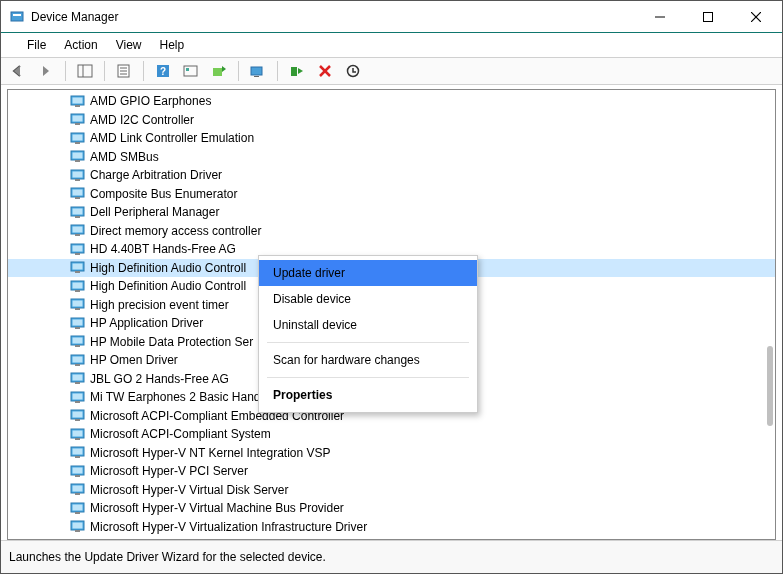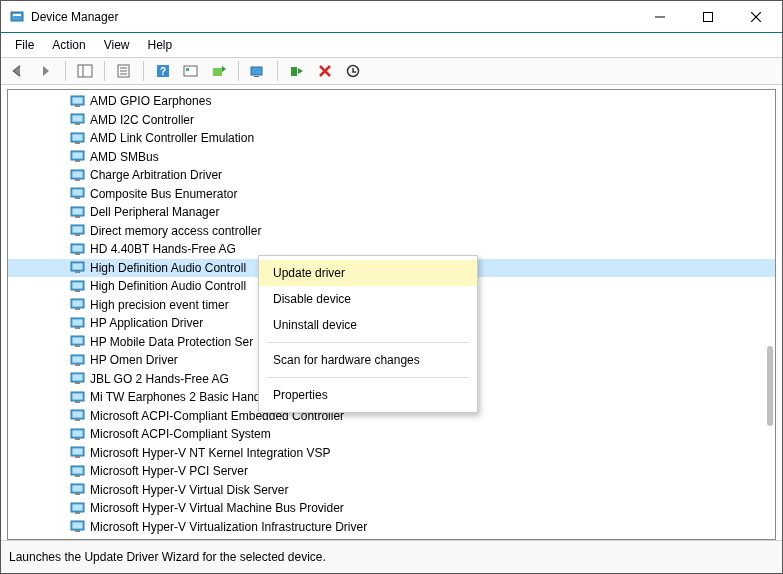--- a/index.html
+++ b/index.html
@@ -32,21 +32,21 @@
       display: flex;
       gap: 24px;
       align-items: center;
       padding-right: 6px;
     }
     .win-btn { width: 24px; height: 24px; display:flex; align-items:center; justify-content:center; cursor: default; }
     .menubar {
       height: 24px;
       display: flex;
       align-items: center;
-      padding: 0 6px;
+      padding: 0 18px;
       gap: 2px;
     }
     .menu-item {
       padding: 2px 8px;
       cursor: default;
     }
     .toolbar {
       height: 28px;
       display: flex;
       align-items: center;
@@ -106,22 +106,22 @@
       background: #fff;
       border: 1px solid #ccc;
       box-shadow: 2px 3px 6px rgba(0,0,0,0.25);
       padding: 4px 0;
       font-size: 12px;
     }
     .ctx-item {
       padding: 6px 14px;
       cursor: default;
     }
-    .ctx-item.hover { background: #fef9c3; }
-    .ctx-item.bold { font-weight: 400; }
+    .ctx-item.hover { background: #3b82f6; }
+    .ctx-item.bold { font-weight: 700; }
     .ctx-sep { height:1px; background:#e0e0e0; margin:4px 8px; }
     .scrollbar {
       position: absolute;
       right: 2px; top: 6px; bottom: 6px;
       width: 14px;
     }
     .scroll-thumb {
       position:absolute;
       right:0; width:6px;
       top: 250px; height: 80px;

